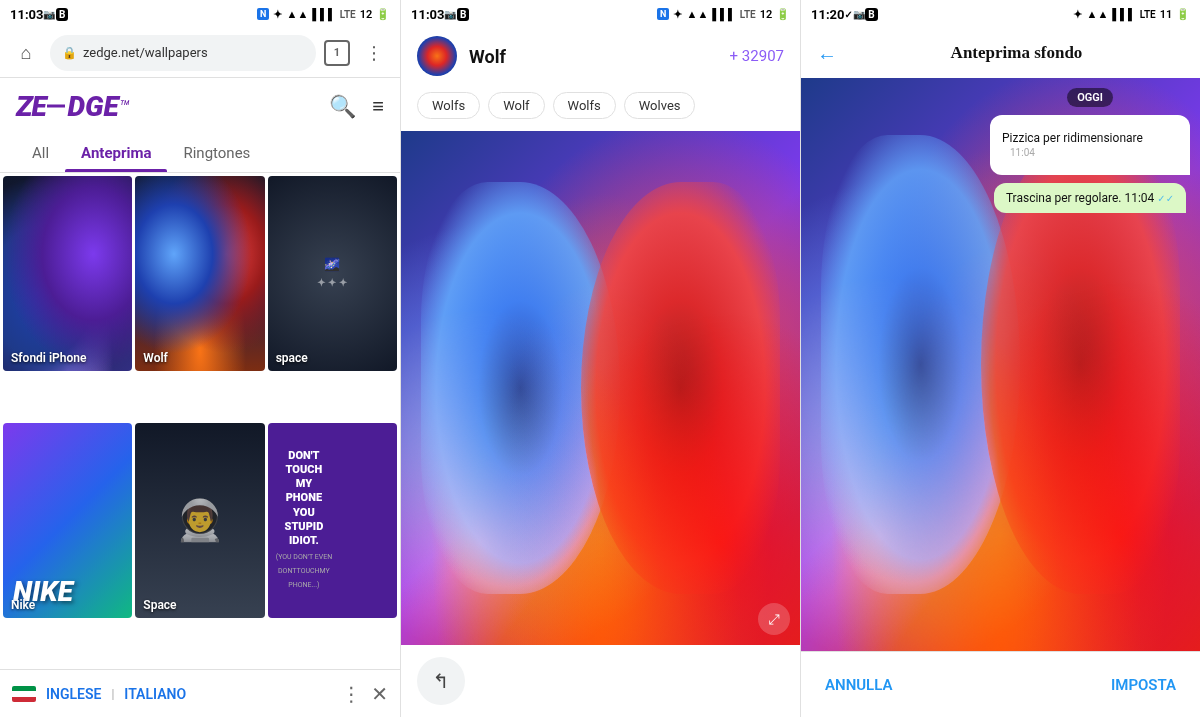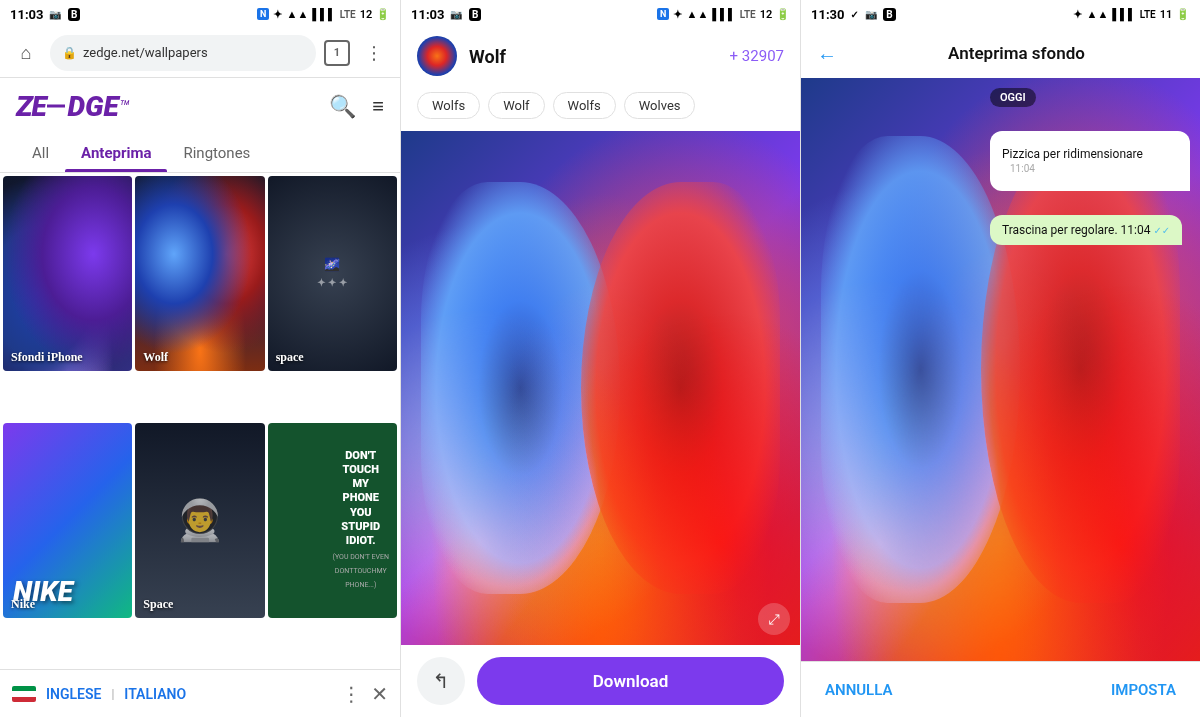--- a/index.html
+++ b/index.html
@@ -29,21 +29,20 @@
       align-items: center;
       justify-content: space-between;
       padding: 0 10px;
       font-size: 12px;
       font-weight: 600;
     }
 
     .status-bar-left {
       display: flex;
       align-items: center;
-      gap: 6px;
       font-size: 13px;
       font-weight: 700;
     }
 
     .status-bar-right {
       display: flex;
       align-items: center;
       gap: 4px;
       font-size: 11px;
     }
@@ -189,21 +188,20 @@
     }
 
     .wallpaper-item .label {
       position: absolute;
       bottom: 6px;
       left: 8px;
       color: #fff;
       font-size: 12px;
       font-weight: 600;
       text-shadow: 0 1px 3px rgba(0,0,0,0.8);
-      font-family: Liberation Serif, serif;
     }
     .wp-3 { background: radial-gradient(circle at 50% 50%, #374151, #111827); }
 
     .wp-3-content {
       width: 100%;
       height: 100%;
       display: flex;
       align-items: center;
       justify-content: center;
       padding: 10px;
@@ -428,20 +426,21 @@
       color: #2196f3;
       cursor: pointer;
     }
 
     .preview-title {
       flex: 1;
       font-size: 17px;
       font-weight: 600;
       color: #111;
       text-align: center;
+      font-family: Liberation Serif, serif;
     }
 
     .preview-image-area {
       flex: 1;
       background: radial-gradient(ellipse at 30% 50%, #3b82f6 0%, #f97316 40%, #dc2626 70%, #1e40af 100%);
       position: relative;
       overflow: hidden;
     }
 
     .preview-image-inner {
@@ -453,22 +452,22 @@
         radial-gradient(ellipse at 50% 80%, #f97316 0%, transparent 60%),
         linear-gradient(135deg, #1e3a8a 0%, #7c3aed 50%, #dc2626 100%);
     }
 
     .chat-bubbles {
       position: absolute;
       top: 10px;
       right: 10px;
       display: flex;
       flex-direction: column;
-      gap: 24px;
-      align-items: flex-start;
+      gap: 8px;
+      align-items: center;
     }
 
     .oggi-badge {
       background: rgba(0,0,0,0.5);
       color: #fff;
       font-size: 11px;
       font-weight: 600;
       padding: 3px 10px;
       border-radius: 10px;
     }
@@ -491,21 +490,21 @@
 
     .chat-bubble-green {
       background: #dcf8c6;
       border-radius: 12px 12px 0 12px;
       padding: 8px 12px;
       font-size: 12px;
       color: #111;
     }
 
     .preview-footer {
-      height: 56px;
+      height: 66px;
       background: #fff;
       display: flex;
       align-items: center;
       justify-content: space-between;
       padding: 0 24px;
       border-top: 1px solid #e0e0e0;
     }
 
     .footer-btn-annulla {
       font-size: 15px;
@@ -688,21 +687,21 @@
       </div>
 
       <div class="wallpaper-item">
         <div class="wp-astro">
           <span class="astro-figure">👨‍🚀</span>
         </div>
         <span class="label">Space</span>
       </div>
 
       <div class="wallpaper-item">
-        <div style="width:100%;height:100%;background:#14532d;display:flex;align-items:center;justify-content:flex-end;padding:8px;">
+        <div style="width:100%;height:100%;background:#4c1d95;display:flex;align-items:center;justify-content:flex-start;padding:8px;">
           <div style="color:#fff;font-size:11px;font-weight:900;text-align:center;text-transform:uppercase;line-height:1.3;">
             DON'T<br>TOUCH<br>MY<br>PHONE<br>YOU<br>STUPID<br>IDIOT.<br>
             <span style="font-size:7px;font-weight:400;color:#aaa;">(you don't even<br>Donttouchmy<br>phone...)</span>
           </div>
         </div>
       </div>
     </div>
 
     <div class="translator-bar">
       <div class="translator-flag"></div>
@@ -765,31 +764,28 @@
     </div>
     <div class="expand-btn">
       <span>⤢</span>
     </div>
   </div>
 
   <div class="detail-actions">
     <div class="share-btn">
       <span>↰</span>
     </div>
-    <div class="download-btn">
-      <span>Download</span>
-    </div>
   </div>
 </div>
 
 <div class="panel-preview">
 
   <div class="status-bar">
     <div class="status-bar-left">
-      <span>11:30</span>
+      <span>11:20</span>
       <span style="font-size:10px;">✓</span>
       <span style="font-size:10px;">📷</span>
       <span style="background:#000;color:#fff;font-size:10px;padding:1px 3px;border-radius:3px;font-weight:700;">B</span>
     </div>
     <div class="status-bar-right">
       <span style="color:#fff;font-size:9px;font-weight:700;">N</span>
       <span>✦</span>
       <span>▲▲</span>
       <span>▌▌▌</span>
       <span style="font-size:10px;">LTE</span>

